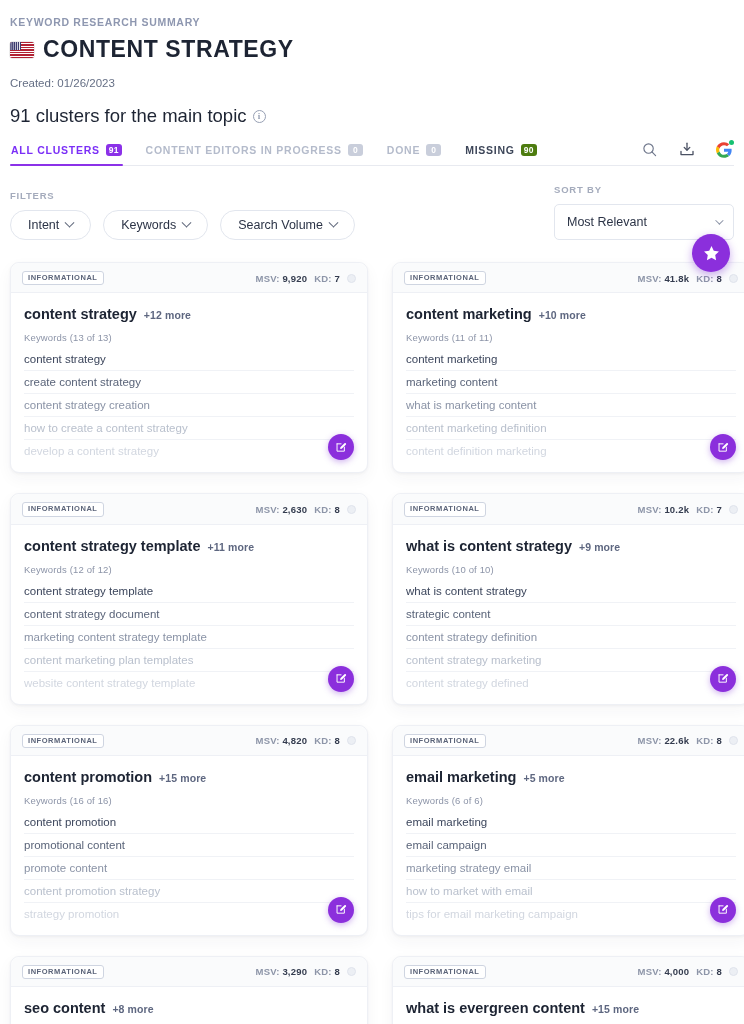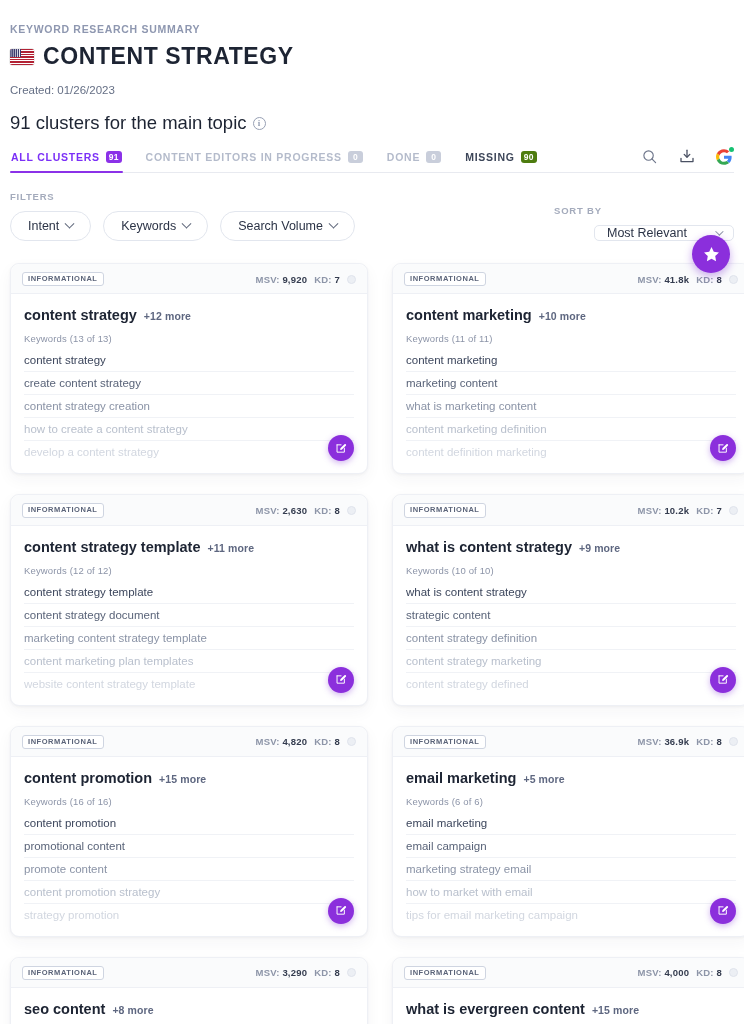--- a/index.html
+++ b/index.html
@@ -13,21 +13,21 @@
   body { position: relative; }
 
   
   .page { padding: 0 10px; }
 
   .eyebrow {
     font-size: 10.5px;
     letter-spacing: 0.7px;
     color: #8e97b0;
     font-weight: 700;
-    padding-top: 23px;
+    padding-top: 16px;
     text-transform: uppercase;
   }
 
   .title-row {
     display: flex;
     align-items: center;
     gap: 9px;
     margin-top: 10px;
   }
   .flag {
@@ -183,30 +183,29 @@
   }
   .chev {
     display: inline-block;
     width: 7px; height: 7px;
     border-right: 1.4px solid #5c6579;
     border-bottom: 1.4px solid #5c6579;
     transform: rotate(45deg) translate(-2px,-2px);
   }
   .sort-right { width: 180px; }
   .select-box {
-    height: 16px;
+    height: 36px;
     border: 1px solid #e2e6ee;
     border-radius: 5px;
     background: #fff;
     display: flex; align-items: center; justify-content: space-between;
     padding: 0 12px;
     font-size: 12.5px;
     color: #2b3346;
     cursor: pointer;
-    margin-left: 40px;
   }
   .chev-sm {
     display: inline-block;
     width: 6px; height: 6px;
     border-right: 1.3px solid #8b93a6;
     border-bottom: 1.3px solid #8b93a6;
     transform: rotate(45deg) translateY(-2px);
   }
 
   
@@ -578,21 +577,21 @@
             <path d="M6.4 9.9l1.9-.4 5-5a1.2 1.2 0 0 0-1.7-1.7l-5 5-.2 2.1z" fill="#fff"></path>
           </svg>
         </div>
       </div>
     </div>
 
     <div class="card">
       <div class="card-head">
         <span class="badge">INFORMATIONAL</span>
         <span class="metrics">
-          <span><span>MSV:</span> <b>36.9k</b></span>
+          <span><span>MSV:</span> <b>22.6k</b></span>
           <span><span>KD:</span> <b>8</b></span>
           <i class="kd-dot"></i>
         </span>
       </div>
       <div class="card-body">
         <div class="cluster-title">
           <span>email marketing</span>
           <span class="more">+5 more</span>
         </div>
         <div class="kw-count">Keywords (6 of 6)</div>

